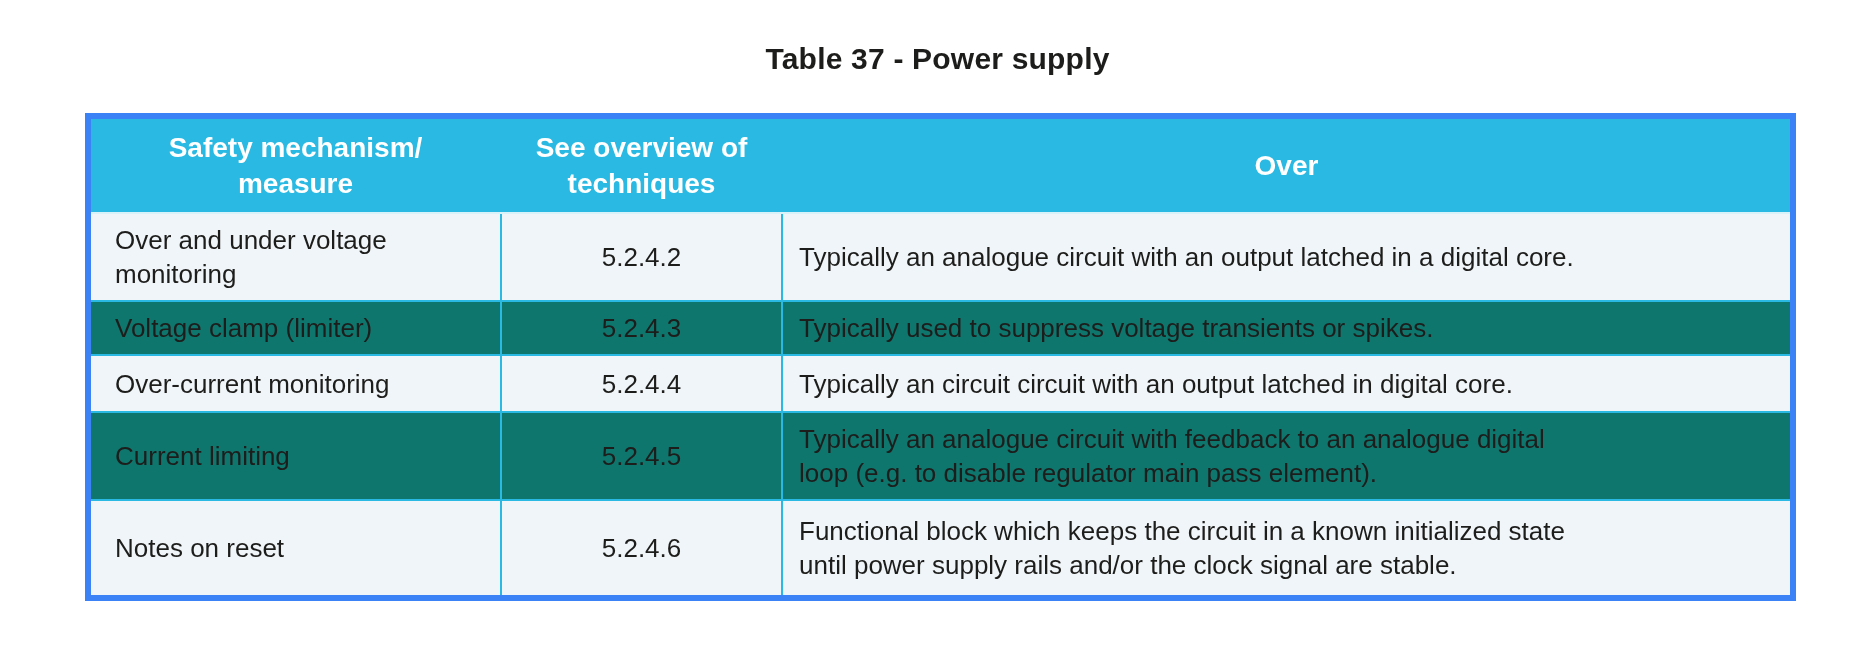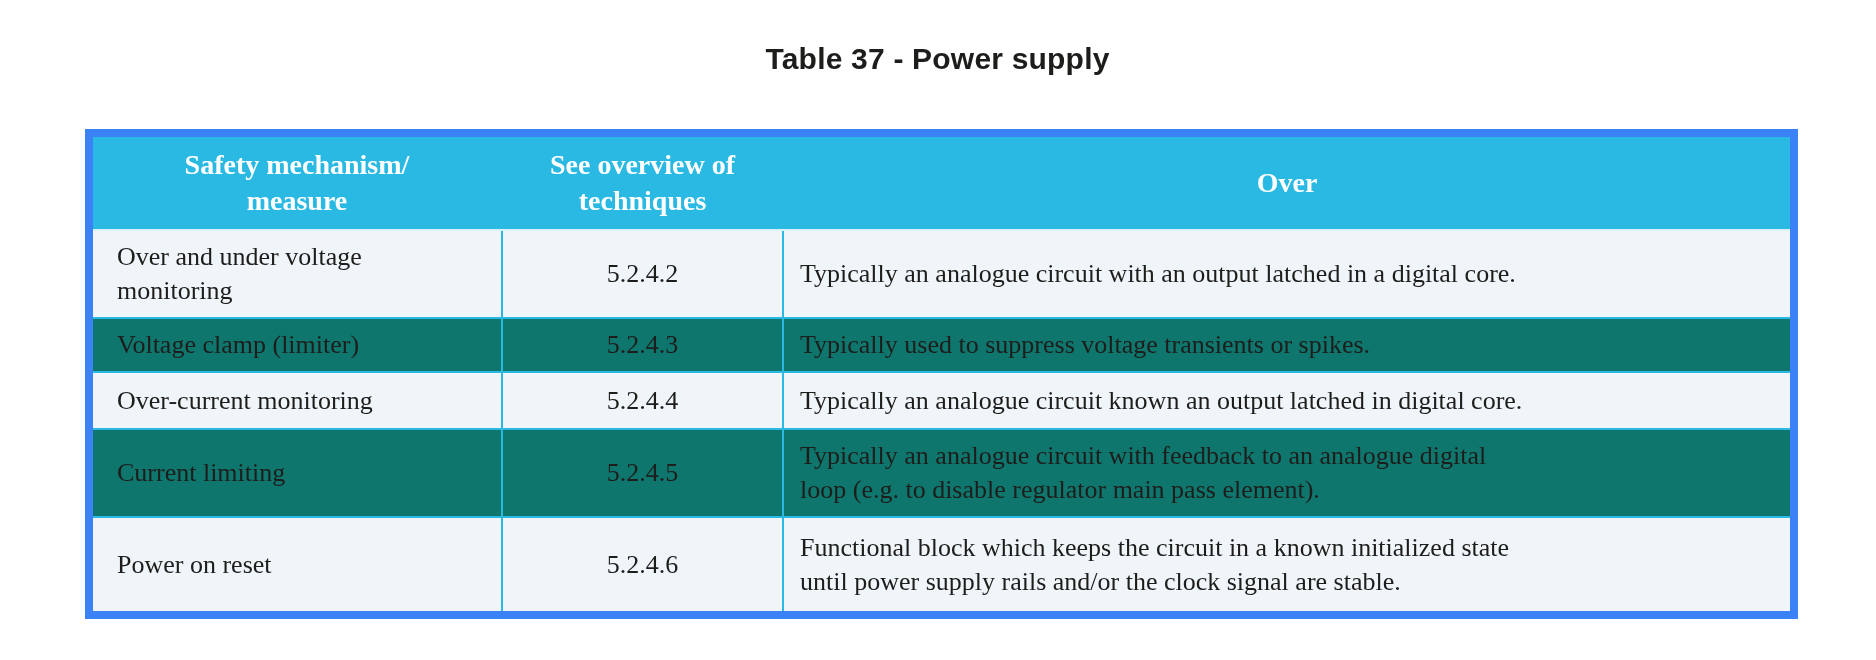--- a/index.html
+++ b/index.html
@@ -24,27 +24,26 @@
     left: 85px;
     width: 1705px;
     text-align: center;
     font-size: 30px;
     font-weight: bold;
     color: #1d1d1b;
     letter-spacing: 0.2px;
   }
   table.data-table {
     position: absolute;
-    top: 129px;
+    top: 113px;
     left: 85px;
     width: 1705px;
     border-collapse: collapse;
     table-layout: fixed;
-    border: 8px solid #3b82f6;
-    font-family: Liberation Serif, serif;
+    border: 6px solid #3b82f6;
   }
   col.c-mech { width: 413px; }
   col.c-ref  { width: 281px; }
   col.c-note { width: 1011px; }
 
   th, td {
     border: 2px solid #29b9e3;
     vertical-align: middle;
     white-space: pre-line;
     box-sizing: border-box;
@@ -112,30 +111,30 @@
         <td class="cell-note">Typically an analogue circuit with an output latched in a digital core.</td>
       </tr>
       <tr class="r2">
         <td class="cell-mech">Voltage clamp (limiter)</td>
         <td class="cell-ref">5.2.4.3</td>
         <td class="cell-note">Typically used to suppress voltage transients or spikes.</td>
       </tr>
       <tr class="r3">
         <td class="cell-mech">Over-current monitoring</td>
         <td class="cell-ref">5.2.4.4</td>
-        <td class="cell-note">Typically an analogue circuit known an output latched in digital core.</td>
+        <td class="cell-note">Typically an circuit circuit with an output latched in digital core.</td>
       </tr>
       <tr class="r4">
         <td class="cell-mech">Current limiting</td>
         <td class="cell-ref">5.2.4.5</td>
         <td class="cell-note">Typically an analogue circuit with feedback to an analogue digital
 loop (e.g. to disable regulator main pass element).</td>
       </tr>
       <tr class="r5">
-        <td class="cell-mech">Power on reset</td>
+        <td class="cell-mech">Notes on reset</td>
         <td class="cell-ref">5.2.4.6</td>
         <td class="cell-note">Functional block which keeps the circuit in a known initialized state
 until power supply rails and/or the clock signal are stable.</td>
       </tr>
     </tbody>
   </table>
 
 </div>
 
 </body></html>

